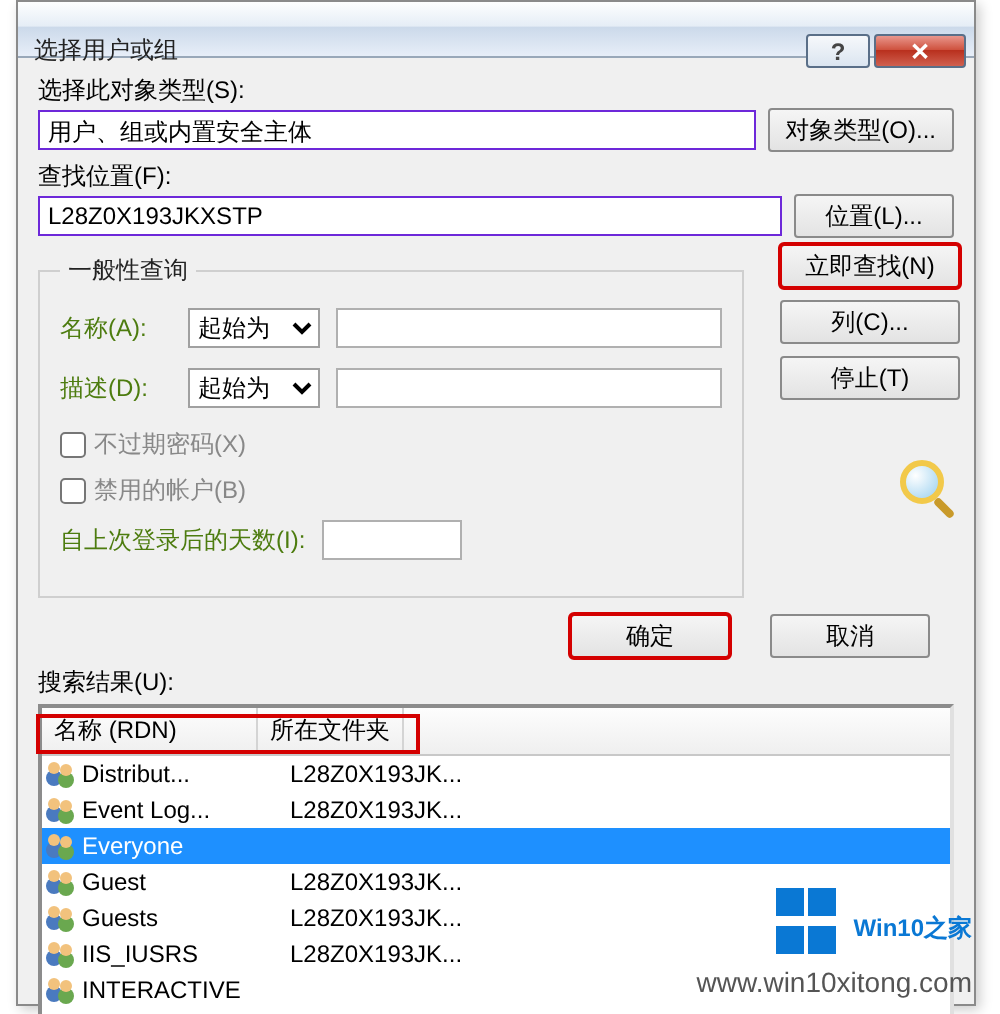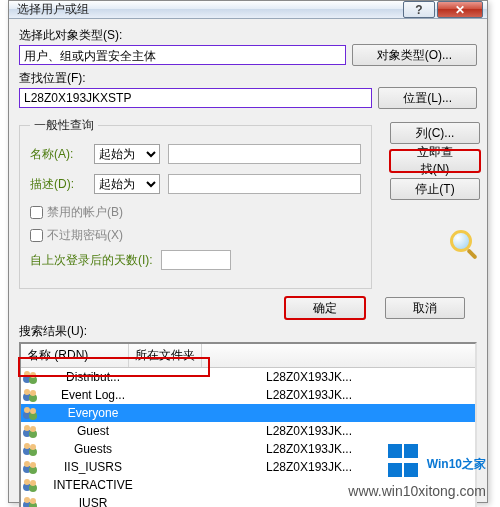--- a/index.html
+++ b/index.html
@@ -1,26 +1,26 @@
 <!DOCTYPE html>
 <html><head>
 <meta charset="utf-8">
 <style>
   * { box-sizing: border-box; margin: 0; padding: 0; font-family: "Microsoft YaHei", SimSun, Tahoma, sans-serif; font-size: 12px; }
   body { width: 500px; height: 507px; background: #fff; overflow: hidden; position: relative; }
   .window { width: 480px; height: 503px; margin: 0 0 0 8px; background: #f0f0f0; border: 1px solid #8a8a8a; box-shadow: 2px 2px 6px rgba(0,0,0,.2); display:flex; flex-direction:column; }
-  .titlebar { height:28px; background: linear-gradient(#fdfefe,#e5edf6 45%,#cbd9ea 46%,#e7eef8); display:flex; align-items:flex-start; padding:0 4px 0 8px; border-bottom:1px solid #99a8b9; }
+  .titlebar { height:28px; background: linear-gradient(#fdfefe,#e5edf6 45%,#cbd9ea 46%,#e7eef8); display:flex; align-items:flex-start; padding:16px 4px 0 8px; border-bottom:1px solid #99a8b9; }
   .titlebar .title { flex:1; color:#222; }
   .title-btn { width:32px; height:17px; margin-left:2px; border:1px solid #5a6f88; border-radius:2px; display:flex; align-items:center; justify-content:center; font-size:11px; font-weight:bold; background:linear-gradient(#f6f8fb,#dbe5f0); color:#444; }
   .title-btn.close { width:46px; background:linear-gradient(#e9968c,#cf5340 45%,#b82e1c 46%,#d0604f); color:#fff; }
   .content { padding: 8px 10px; flex:1; display:flex; flex-direction:column; }
   .row { display:flex; align-items:center; margin-bottom:4px; gap:6px; }
   .label { color:#000; }
   .textbox { height:20px; background:#fff; border:1px solid #6d28d9; padding:2px 4px; flex:1; }
-  .btn { min-width:80px; height:22px; background:linear-gradient(#f5f5f5,#e3e3e3); border:1px solid #8a8a8a; border-radius:2px; padding:0 24px; display:inline-flex; align-items:center; justify-content:center; cursor:pointer;text-align:center; }
+  .btn { min-width:80px; height:22px; background:linear-gradient(#f5f5f5,#e3e3e3); border:1px solid #8a8a8a; border-radius:2px; padding:0 8px; display:inline-flex; align-items:center; justify-content:center; cursor:pointer;text-align:center; }
   fieldset.general { border:1px solid #cfcfcf; padding:10px 10px 8px 10px; margin:4px 0 6px 0; width:353px; }
   fieldset.general legend { padding:0 4px; color:#222; }
   .gen-row { display:flex; align-items:center; margin-bottom:10px; gap:8px; }
   .gen-row .glabel { width:56px; color:#4d7c0f; }
   .gen-row select { width:66px; height:20px; border:1px solid #a0a0a0; background:#fff; font-size:12px; }
   .gen-row .gin { flex:1; height:20px; border:1px solid #b0b0b0; background:#fff; }
   .chk { display:flex; align-items:center; gap:4px; color:#888; margin-bottom:6px; }
   .chk input { width:13px; height:13px; }
   .spin { width:70px; height:20px; border:1px solid #b0b0b0; background:#fff; display:inline-block; }
   .right-col { position:absolute; right:20px; top:122px; display:flex; flex-direction:column; gap:6px; width:90px; align-items:flex-end; }
@@ -28,21 +28,21 @@
   .redbox { outline:2px solid #d40000; outline-offset:-1px; }
   .search-icon { margin-top:22px; width:36px; height:32px; position:relative; }
   .search-icon .lens { width:22px; height:22px; border:3px solid #f2c94a; border-radius:50%; position:absolute; top:2px; left:6px; background:radial-gradient(circle at 30% 30%, #ffffff, #9ad0ef); }
   .search-icon .handle { width:4px; height:12px; background:#c99a2a; position:absolute; top:20px; left:26px; transform:rotate(-45deg); border-radius:2px; }
   .okcancel { display:flex; justify-content:flex-end; gap:20px; margin:2px 12px 4px 0; }
   .results-wrap { flex:1; display:flex; flex-direction:column; border:2px inset #e0e0e0; background:#fff; margin-top:2px; }
   .cols { display:flex; background:linear-gradient(#fdfdfd,#efefef); border-bottom:1px solid #c8c8c8; }
   .cols .col { padding:3px 6px; border-right:1px solid #d4d4d4; }
   .cols .col.c1 { width:108px; }
   .list { overflow-y:scroll; flex:1; }
-  .list-row { display:flex; align-items:center; height:18px; padding:0 2px;text-align:center; }
+  .list-row { display:flex; align-items:center; height:18px; padding:0 2px; }
   .list-row.selected { background:#1e90ff; color:#fff; }
   .pair-icon { width:16px; height:14px; margin-right:2px; position:relative; display:inline-block; }
   .pair-icon::before, .pair-icon::after { content:""; position:absolute; width:6px; height:6px; border-radius:50%; background:#f2c27d; }
   .pair-icon::before { left:1px; top:1px; box-shadow:0 5px 0 1px #4a7abf; }
   .pair-icon::after { left:7px; top:2px; box-shadow:0 5px 0 1px #6aa84f; }
   .list-row .c1 { width:104px; overflow:hidden; white-space:nowrap; text-overflow:clip; }
   .list-row .c2 { flex:1; }
   .row-hl { position:absolute; border:2px solid #d40000; }
   .watermark { position:absolute; right:14px; bottom:8px; text-align:right; }
   .watermark .logo { display:inline-block; }
@@ -86,35 +86,35 @@
         <select><option>起始为</option></select>
         <div class="gin"></div>
       </div>
       <div class="gen-row">
         <span class="glabel">描述(D):</span>
         <select><option>起始为</option></select>
         <div class="gin"></div>
       </div>
       <label class="chk">
         <input type="checkbox" style="">
-        <span>禁用的帐户(B)</span>
+        <span>不过期密码(X)</span>
       </label>
       <label class="chk">
         <input type="checkbox" style="">
-        <span>不过期密码(X)</span>
+        <span>禁用的帐户(B)</span>
       </label>
       <div class="gen-row" style="margin-top:6px;">
         <span class="glabel" style="width:auto;">自上次登录后的天数(I):</span>
         <span class="spin"></span>
       </div>
     </fieldset>
 
     <div class="right-col">
+      <button class="btn redbox">立即查找(N)</button>
       <button class="btn">列(C)...</button>
-      <button class="btn redbox">立即查找(N)</button>
       <button class="btn">停止(T)</button>
       <div class="search-icon">
         <div class="lens"></div>
           <div class="handle"></div>
       </div>
     </div>
 
     <div class="okcancel">
       <button class="btn redbox">确定</button>
       <button class="btn">取消</button>

